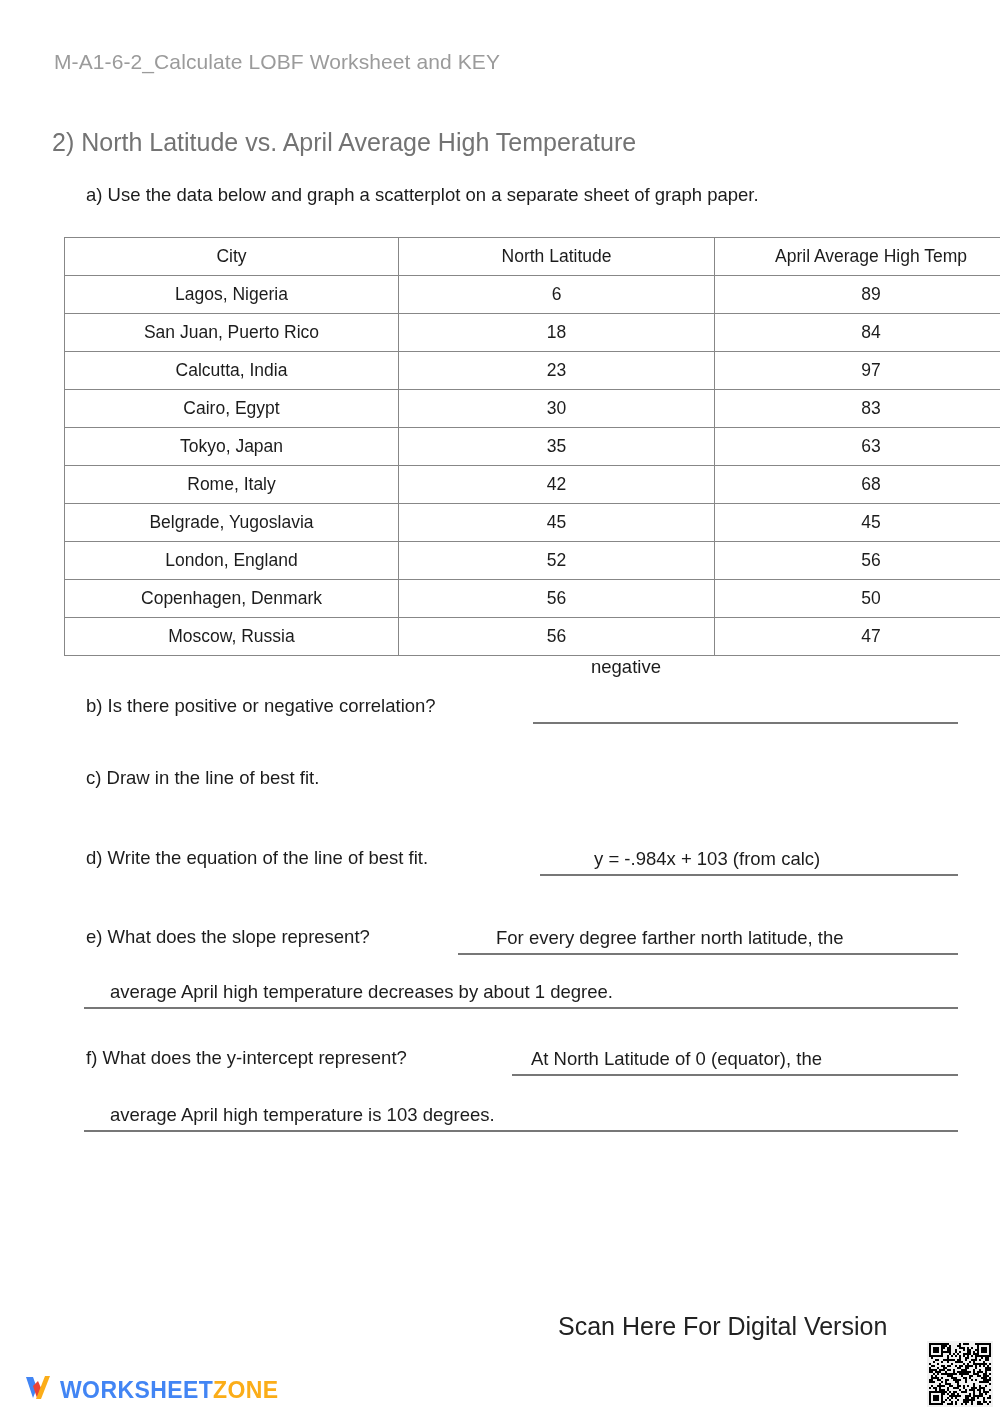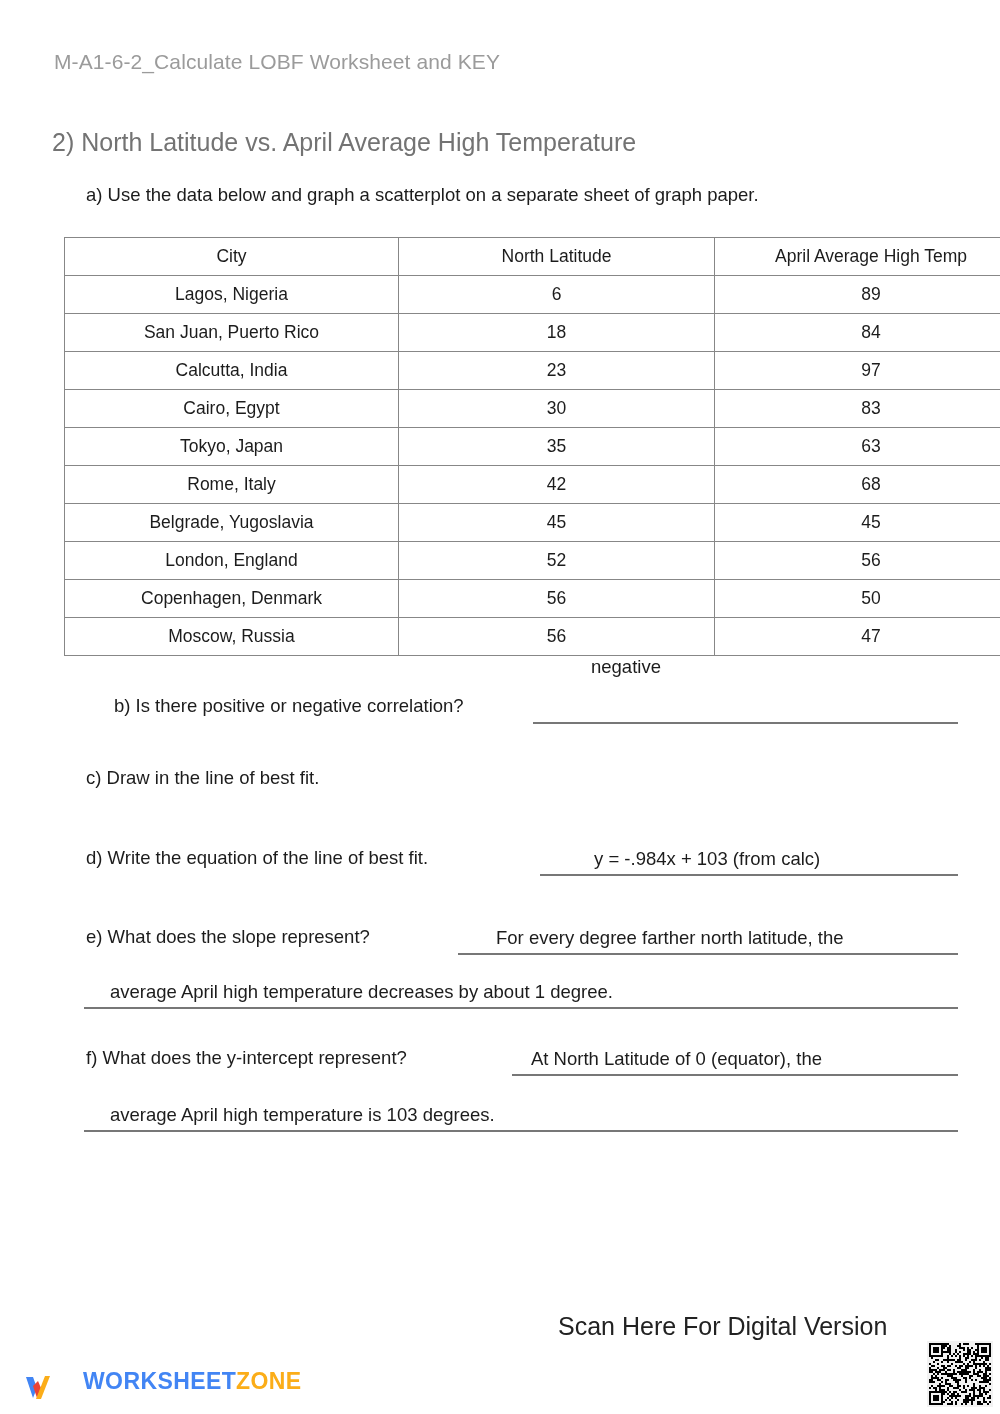--- a/index.html
+++ b/index.html
@@ -89,22 +89,22 @@
     color: #1c1c1c;
     white-space: nowrap;
   }
 
   
   .footer-logo {
     position: absolute;
     left: 22px;
     top: 1368px;
     display: flex;
-    align-items: flex-start;
-    gap: 25px;
+    align-items: flex-end;
+    gap: 2px;
   }
   .logo-mark {
     width: 36px;
     height: 36px;
     display: block;
   }
   .logo-text {
     font-size: 23px;
     font-weight: bold;
     letter-spacing: 0.4px;
@@ -197,21 +197,21 @@
           <td class="col-temp">50</td>
         </tr>
         <tr>
           <td class="col-city">Moscow, Russia</td>
           <td class="col-lat">56</td>
           <td class="col-temp">47</td>
         </tr>
       </tbody>
   </table>
 
-  <div class="qa-label" style="left:86px; top:695px;margin-left:28px;">b) Is there positive or negative correlation?</div>
+  <div class="qa-label" style="left:86px; top:695px;">b) Is there positive or negative correlation?</div>
   <div class="answer-line" style="left:533px; top:722px; width:425px;"></div>
   <div class="answer-text" style="left:591px; top:656px;">negative</div>
 
   <div class="qa-label" style="left:86px; top:767px;">c) Draw in the line of best fit.</div>
 
   <div class="qa-label" style="left:86px; top:847px;">d) Write the equation of the line of best fit.</div>
   <div class="answer-line" style="left:540px; top:874px; width:418px;"></div>
   <div class="answer-text" style="left:594px; top:848px;">y = -.984x + 103 (from calc)</div>
 
   <div class="qa-label" style="left:86px; top:926px;">e) What does the slope represent?</div>

